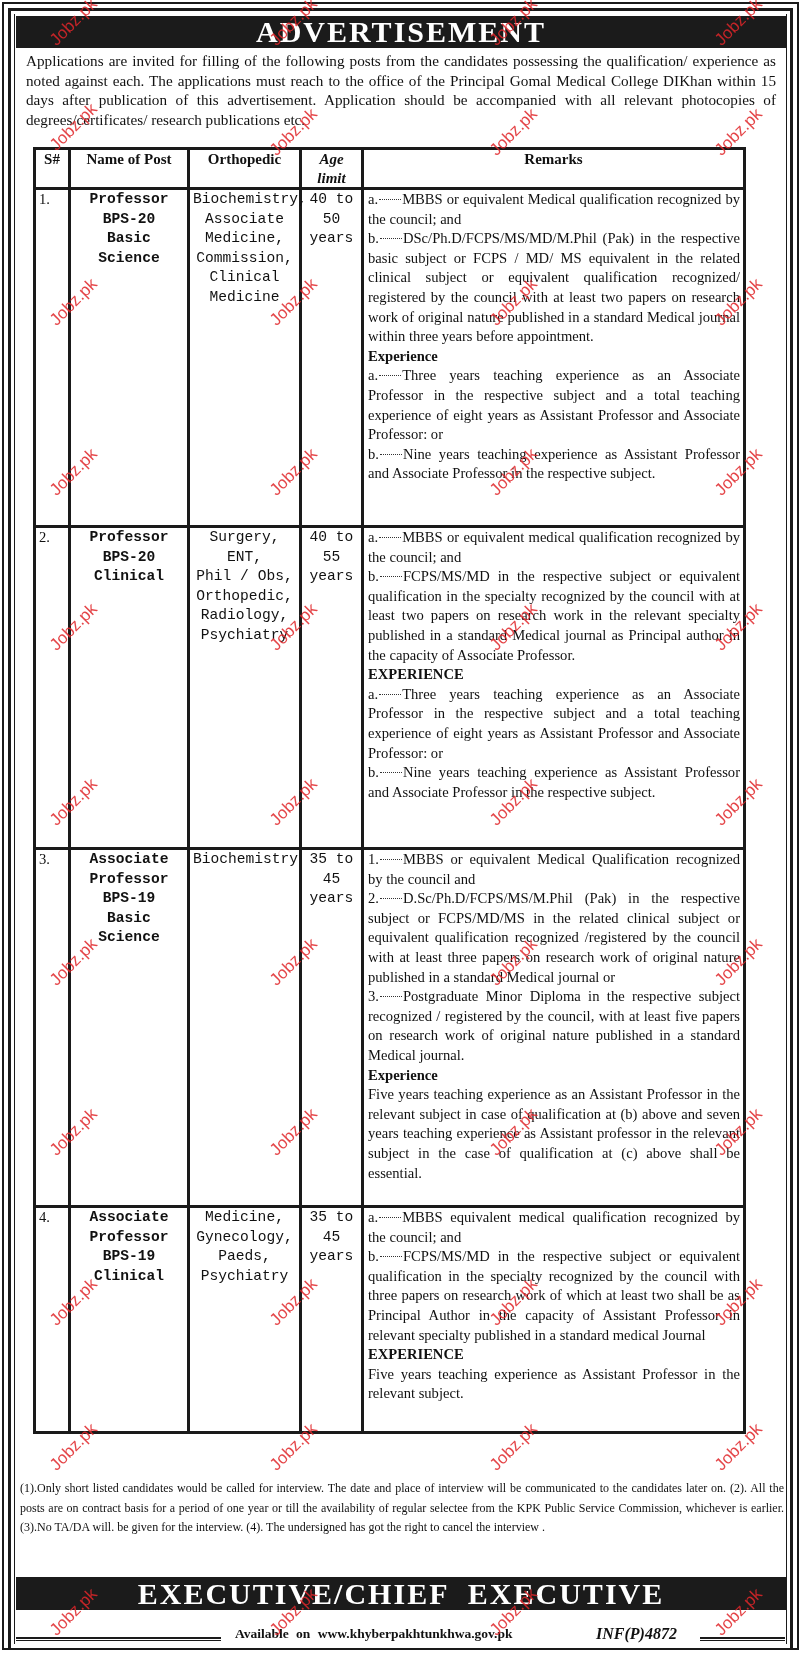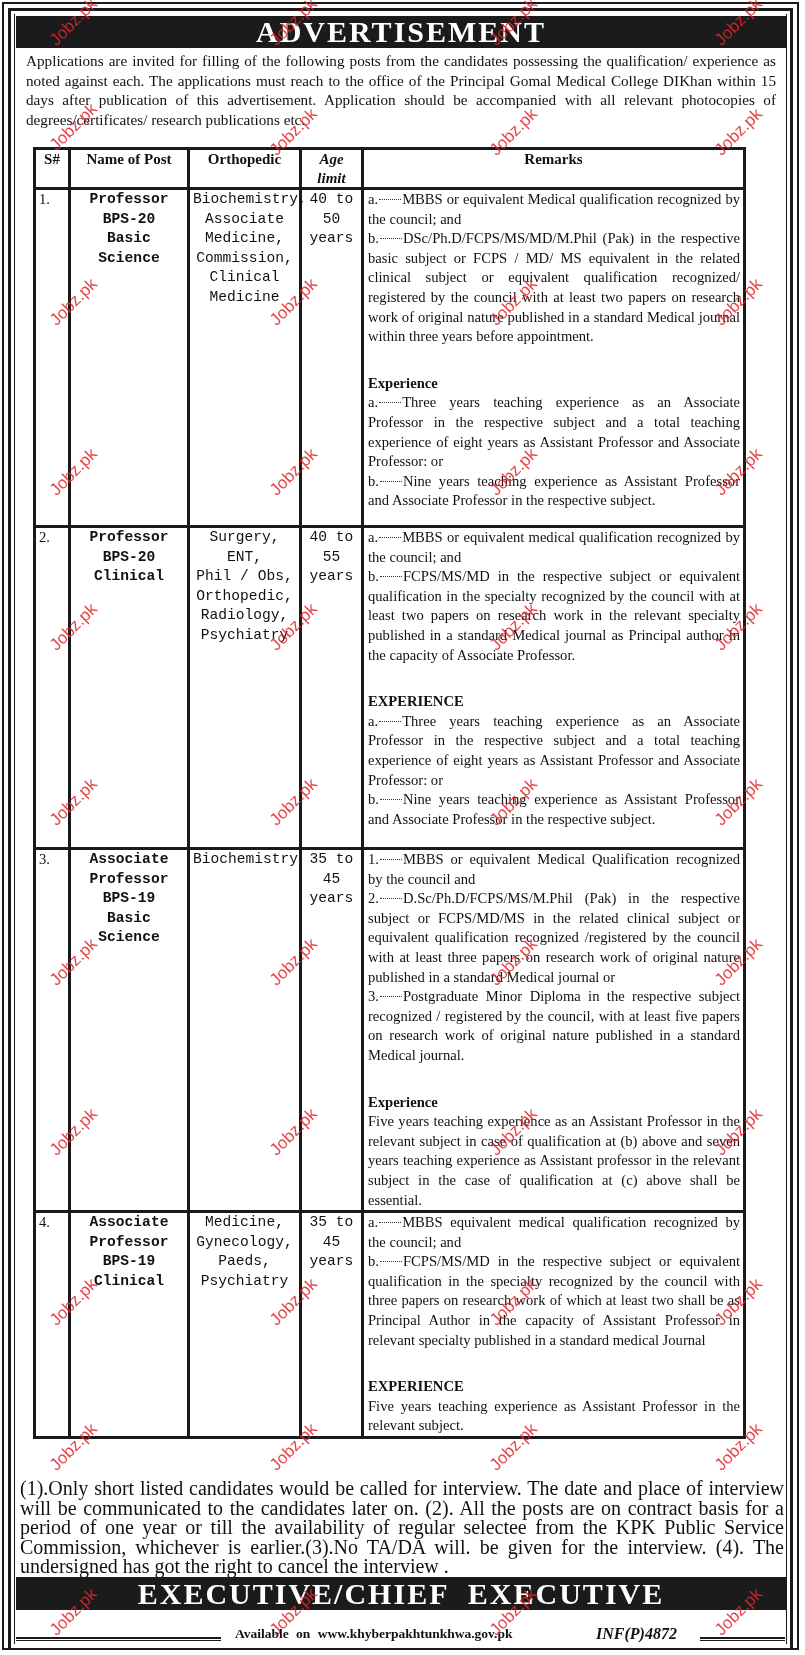--- a/index.html
+++ b/index.html
@@ -17,27 +17,27 @@
   .tbl { position: absolute; left: 33px; top: 147px; width: 710px; border-collapse: collapse; table-layout: fixed; font-size: 14.6px; line-height: 19.6px; }
   .tbl th, .tbl td { border: 3px solid #1a1a1a; vertical-align: top; padding: 0 3px; }
   .tbl th { font-weight: bold; text-align: center; height: 37px; font-size: 15px; line-height: 18.5px; }
   .tbl th.remarks { text-align: center; }
   .tbl td.sn { text-align: left; padding-left: 3px; }
   .tbl td.post { text-align: center; font-weight: bold; }
   .tbl td.dept { text-align: center; }
   .tbl td.age { text-align: center; }
   .tbl td.rem { text-align: justify; padding: 0 3px 0 4px; }
   .rem p { margin: 0; text-align: justify; text-align-last: left; }
-  .rem .head { font-weight: bold; margin-top: 27px; }
+  .rem .head { font-weight: bold; }
   .rem .item { }
   .rem .mk { letter-spacing: 0; }
   .rem .dots { display: inline-block; width: 22px; border-bottom: 1px dotted #333; height: 0; vertical-align: 4px; margin: 0 1px; }
   .line { display: block; font-family: Liberation Mono, monospace; }
 
-  .notes { position: absolute; left: 20px; top: 1479px; width: 764px; font-size: 20px; line-height: 19.6px; text-align: justify; text-align-last: left; }
+  .notes { position: absolute; left: 20px; top: 1479px; width: 764px; font-size: 12px; line-height: 19.6px; text-align: justify; text-align-last: left; }
 
   .avail { position: absolute; left: 0; top: 1624px; width: 805px; height: 20px; }
   .avail-text { position: absolute; left: 235px; top: 0; font-size: 13.5px; font-weight: bold; line-height: 20px; word-spacing: 4px; }
   .avail-ref { position: absolute; left: 596px; top: 0; font-size: 16px; font-weight: bold; line-height: 20px; font-style: italic; }
   .rule-left { position: absolute; left: 16px; top: 1637px; width: 205px; border-top: 2px solid #1a1a1a; border-bottom: 1px solid #1a1a1a; height: 1px; }
   .rule-right { position: absolute; left: 700px; top: 1637px; width: 85px; border-top: 2px solid #1a1a1a; border-bottom: 1px solid #1a1a1a; height: 1px; }
 
   .wm { position: absolute; color: #e0262a; font-family: "Liberation Sans", sans-serif; font-size: 17px; transform: rotate(-45deg); transform-origin: left bottom; pointer-events: none; opacity: 0.85; white-space: nowrap; }
 </style>
 </head>

